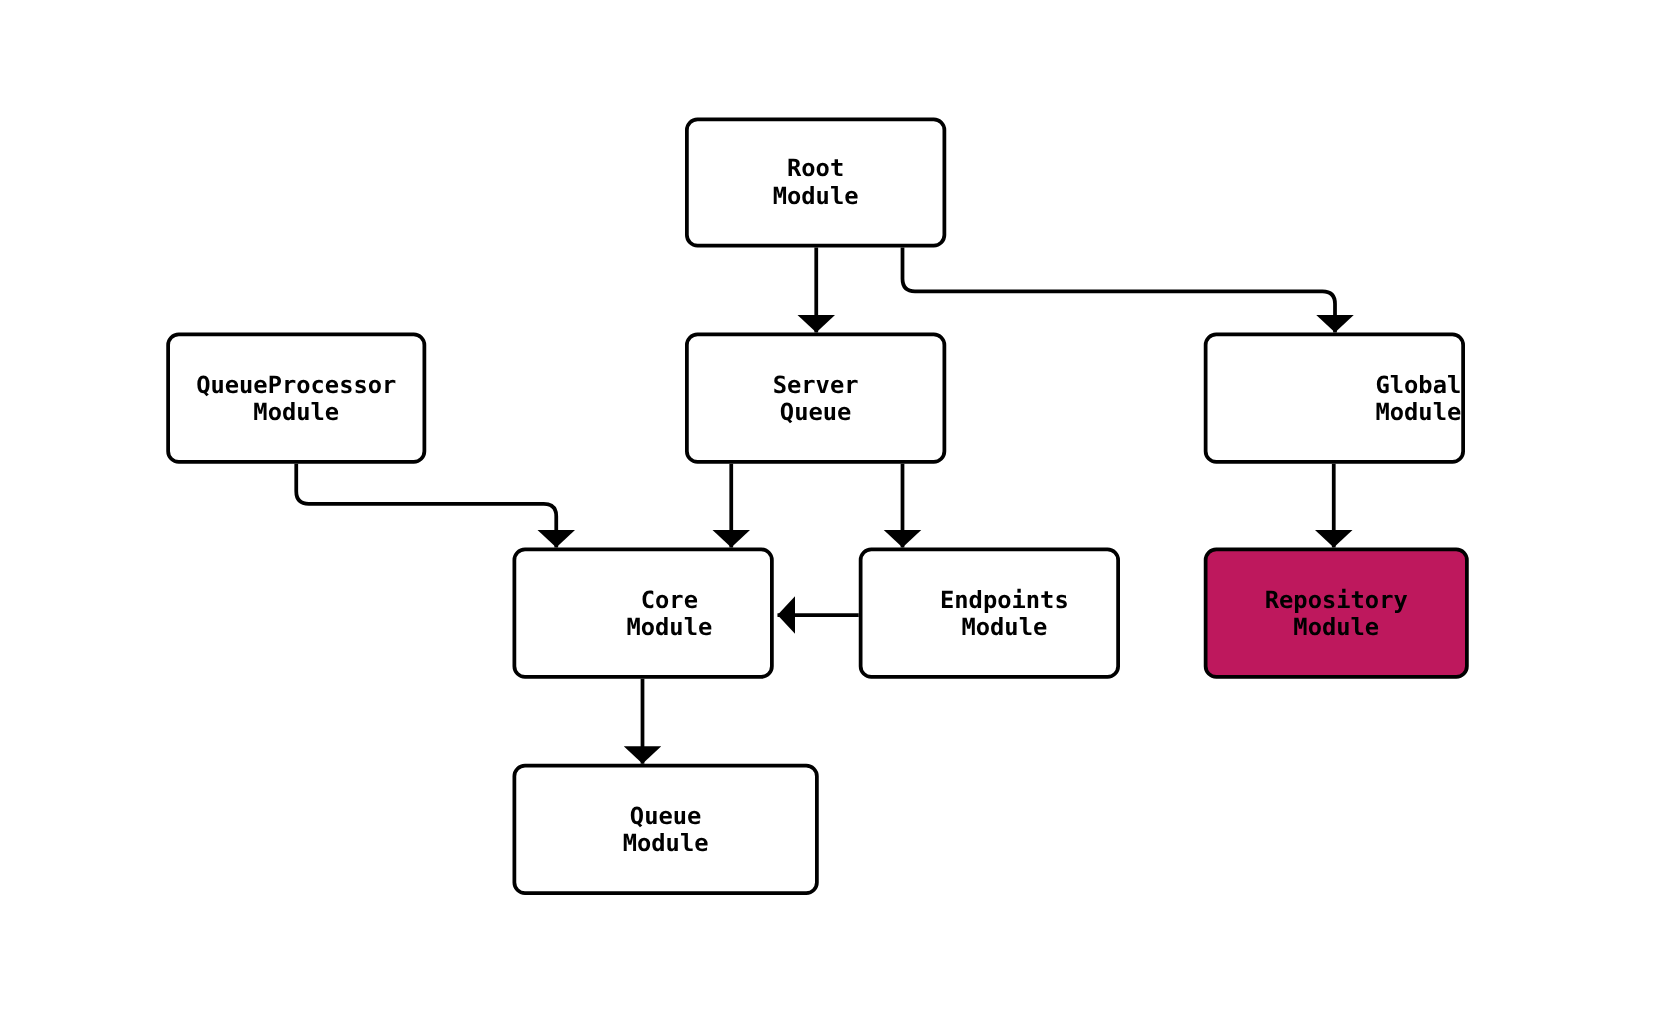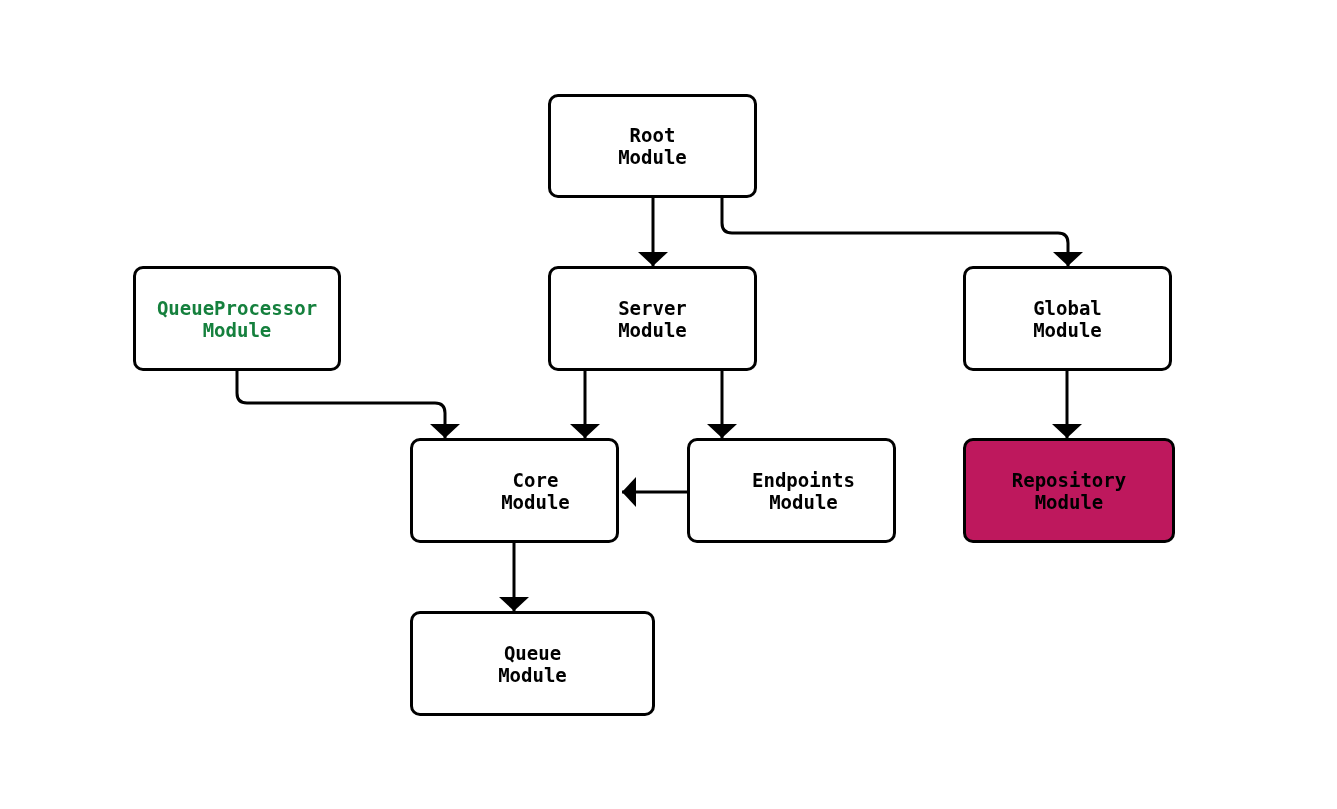--- a/index.html
+++ b/index.html
@@ -70,28 +70,28 @@
       <polygon class="edge-arrowhead" points="514,611 499,597 529,597" fill="#000000"></polygon>
       <path class="edge-path" d="M 1067 371 L 1067 438" stroke="#000000"></path>
       <polygon class="edge-arrowhead" points="1067,438 1052,424 1082,424" fill="#000000"></polygon>
     </svg>
   <div id="node-layer">
       <div class="node" style="left: 548px; top: 94px; width: 209px; height: 104px; background: rgb(255, 255, 255); border-color: rgb(0, 0, 0);">
         <span class="node-label" style="color: rgb(0, 0, 0);">Root
 Module</span>
       </div>
       <div class="node" style="left: 133px; top: 266px; width: 208px; height: 105px; background: rgb(255, 255, 255); border-color: rgb(0, 0, 0);">
-        <span class="node-label" style="color: #15803d;">QueueProcessor
+        <span class="node-label" style="color: #000000;">QueueProcessor
 Module</span>
       </div>
       <div class="node" style="left: 548px; top: 266px; width: 209px; height: 105px; background: rgb(255, 255, 255); border-color: rgb(0, 0, 0);">
         <span class="node-label" style="color: rgb(0, 0, 0);">Server
-Module</span>
+Queue</span>
       </div>
-      <div class="node" style="left: 963px; top: 266px; width: 209px; height: 105px; background: rgb(255, 255, 255); border-color: rgb(0, 0, 0);">
+      <div class="node" style="left: 963px; top: 266px; width: 209px; height: 105px; background: rgb(255, 255, 255); border-color: rgb(0, 0, 0); justify-content: flex-end;">
         <span class="node-label" style="color: rgb(0, 0, 0);">Global
 Module</span>
       </div>
       <div class="node" style="left: 410px; top: 438px; width: 209px; height: 105px; background: rgb(255, 255, 255); border-color: rgb(0, 0, 0); padding-left: 42px;">
         <span class="node-label" style="color: rgb(0, 0, 0);">Core
 Module</span>
       </div>
       <div class="node" style="left: 687px; top: 438px; width: 209px; height: 105px; background: rgb(255, 255, 255); border-color: rgb(0, 0, 0); padding-left: 24px;">
         <span class="node-label" style="color: rgb(0, 0, 0);">Endpoints
 Module</span>

